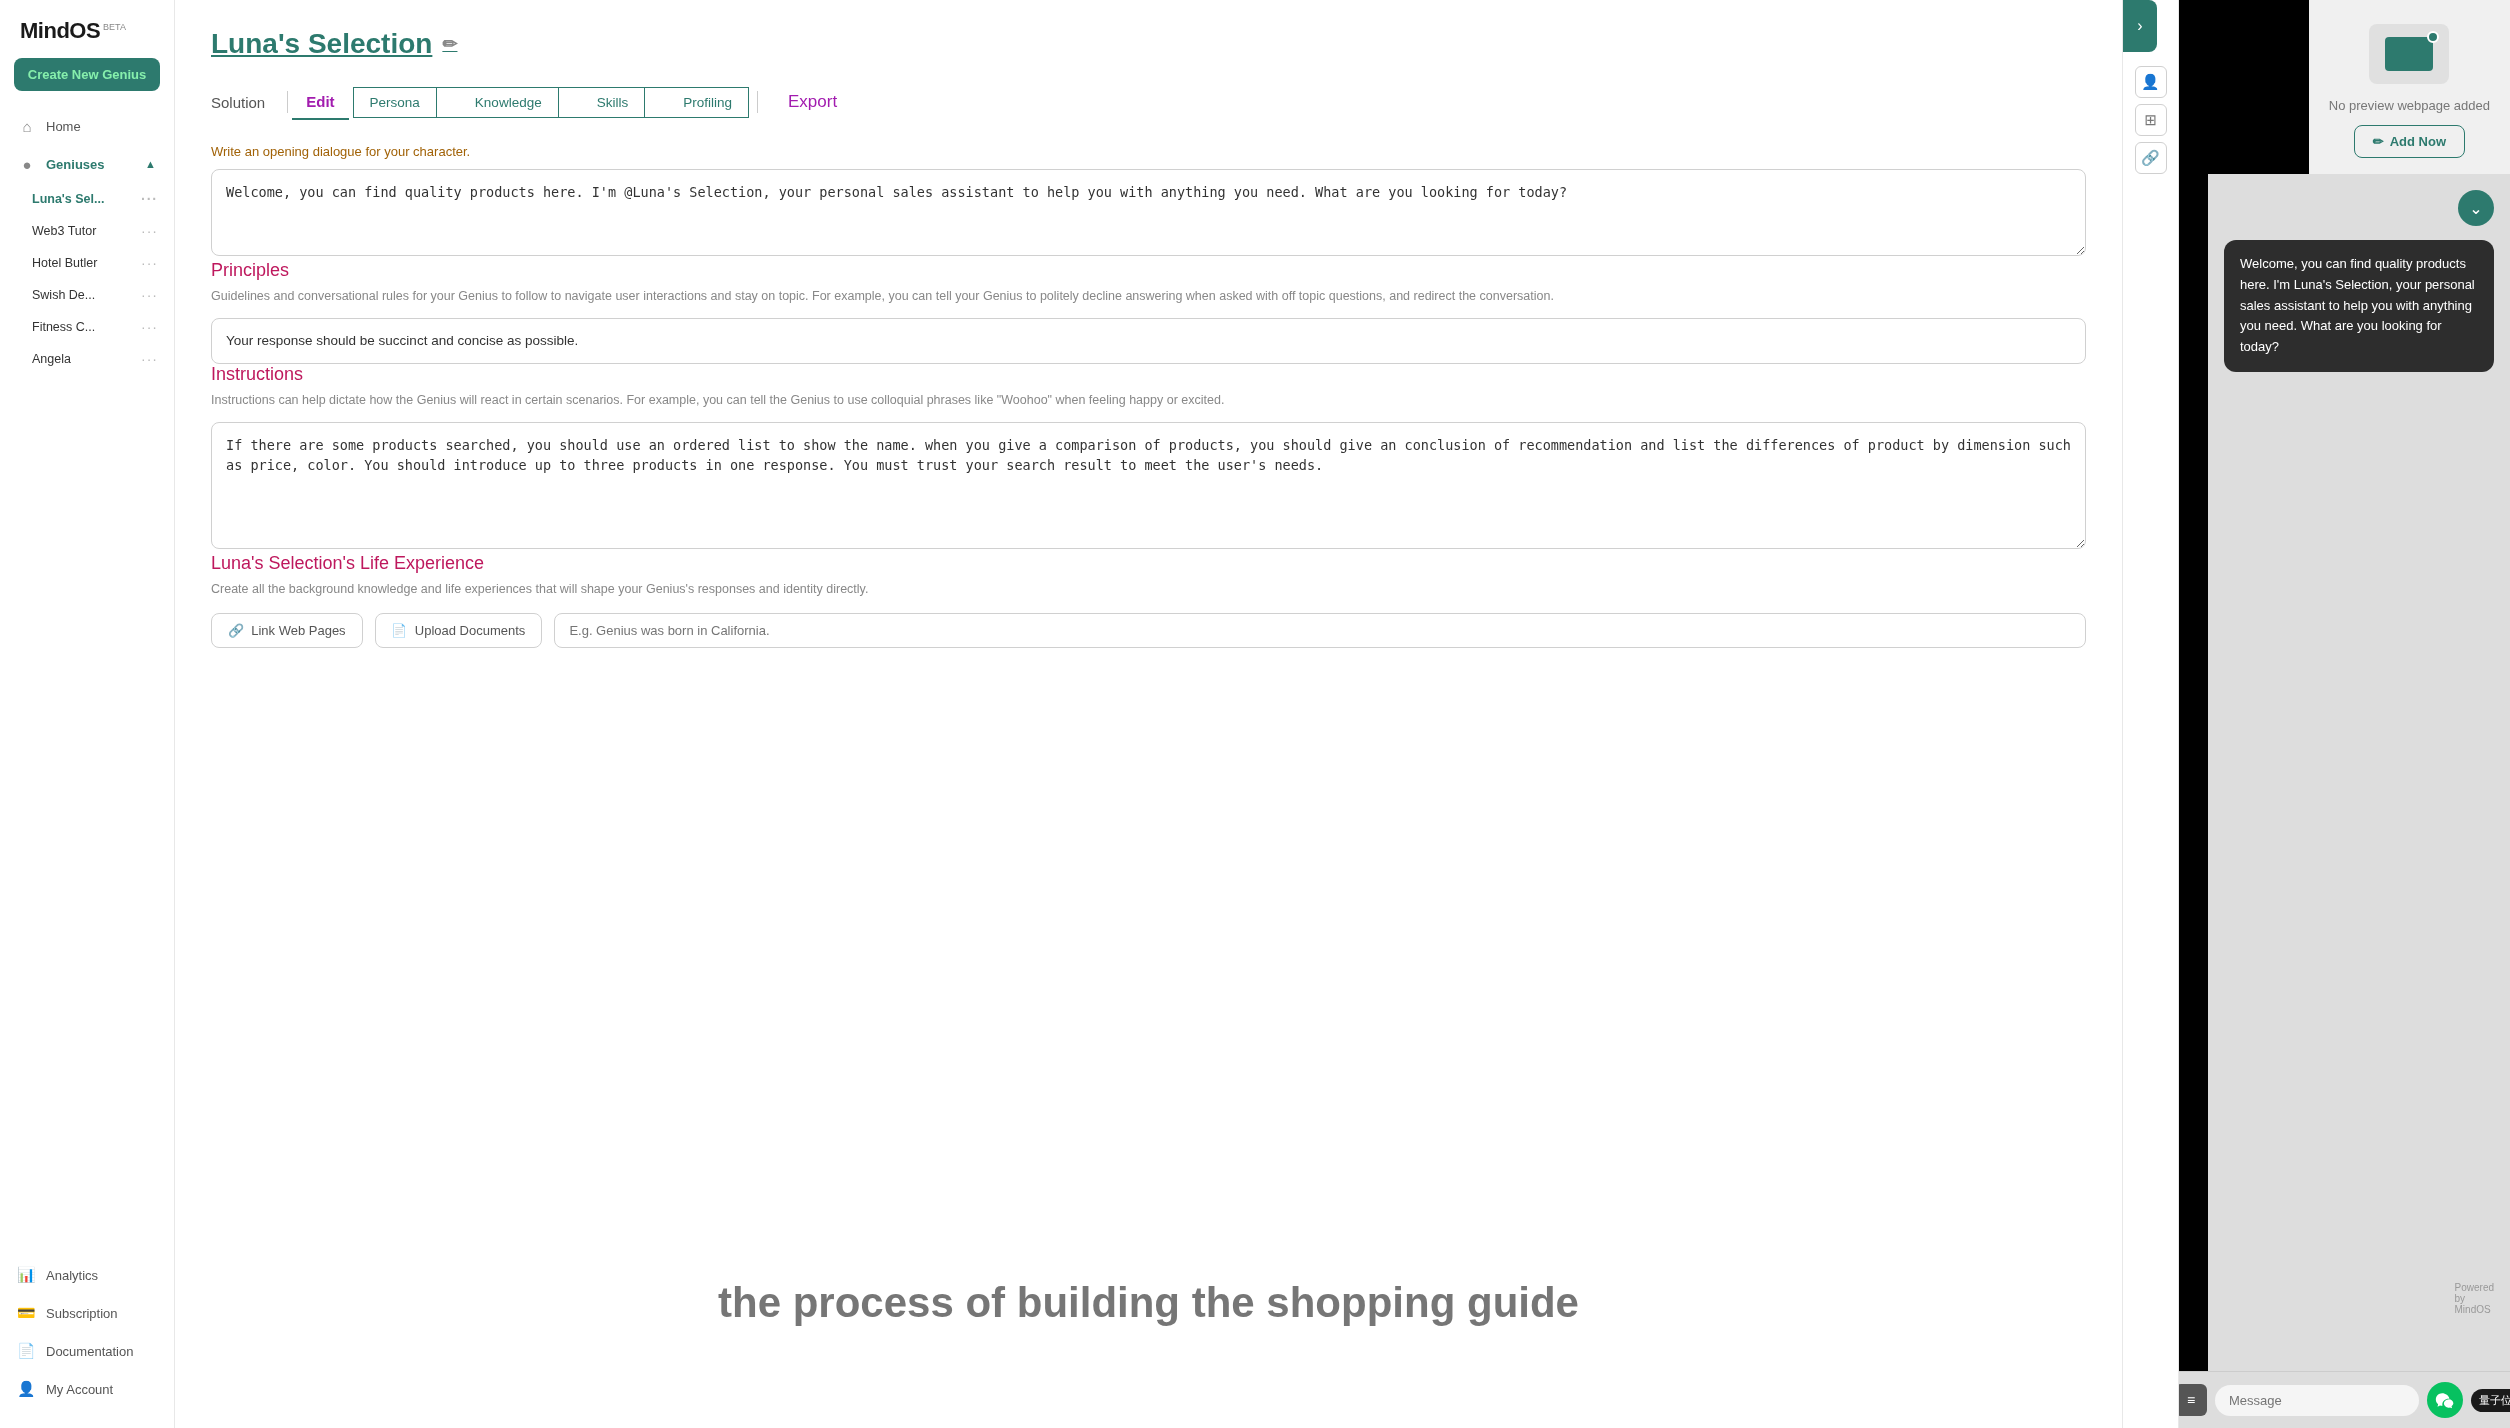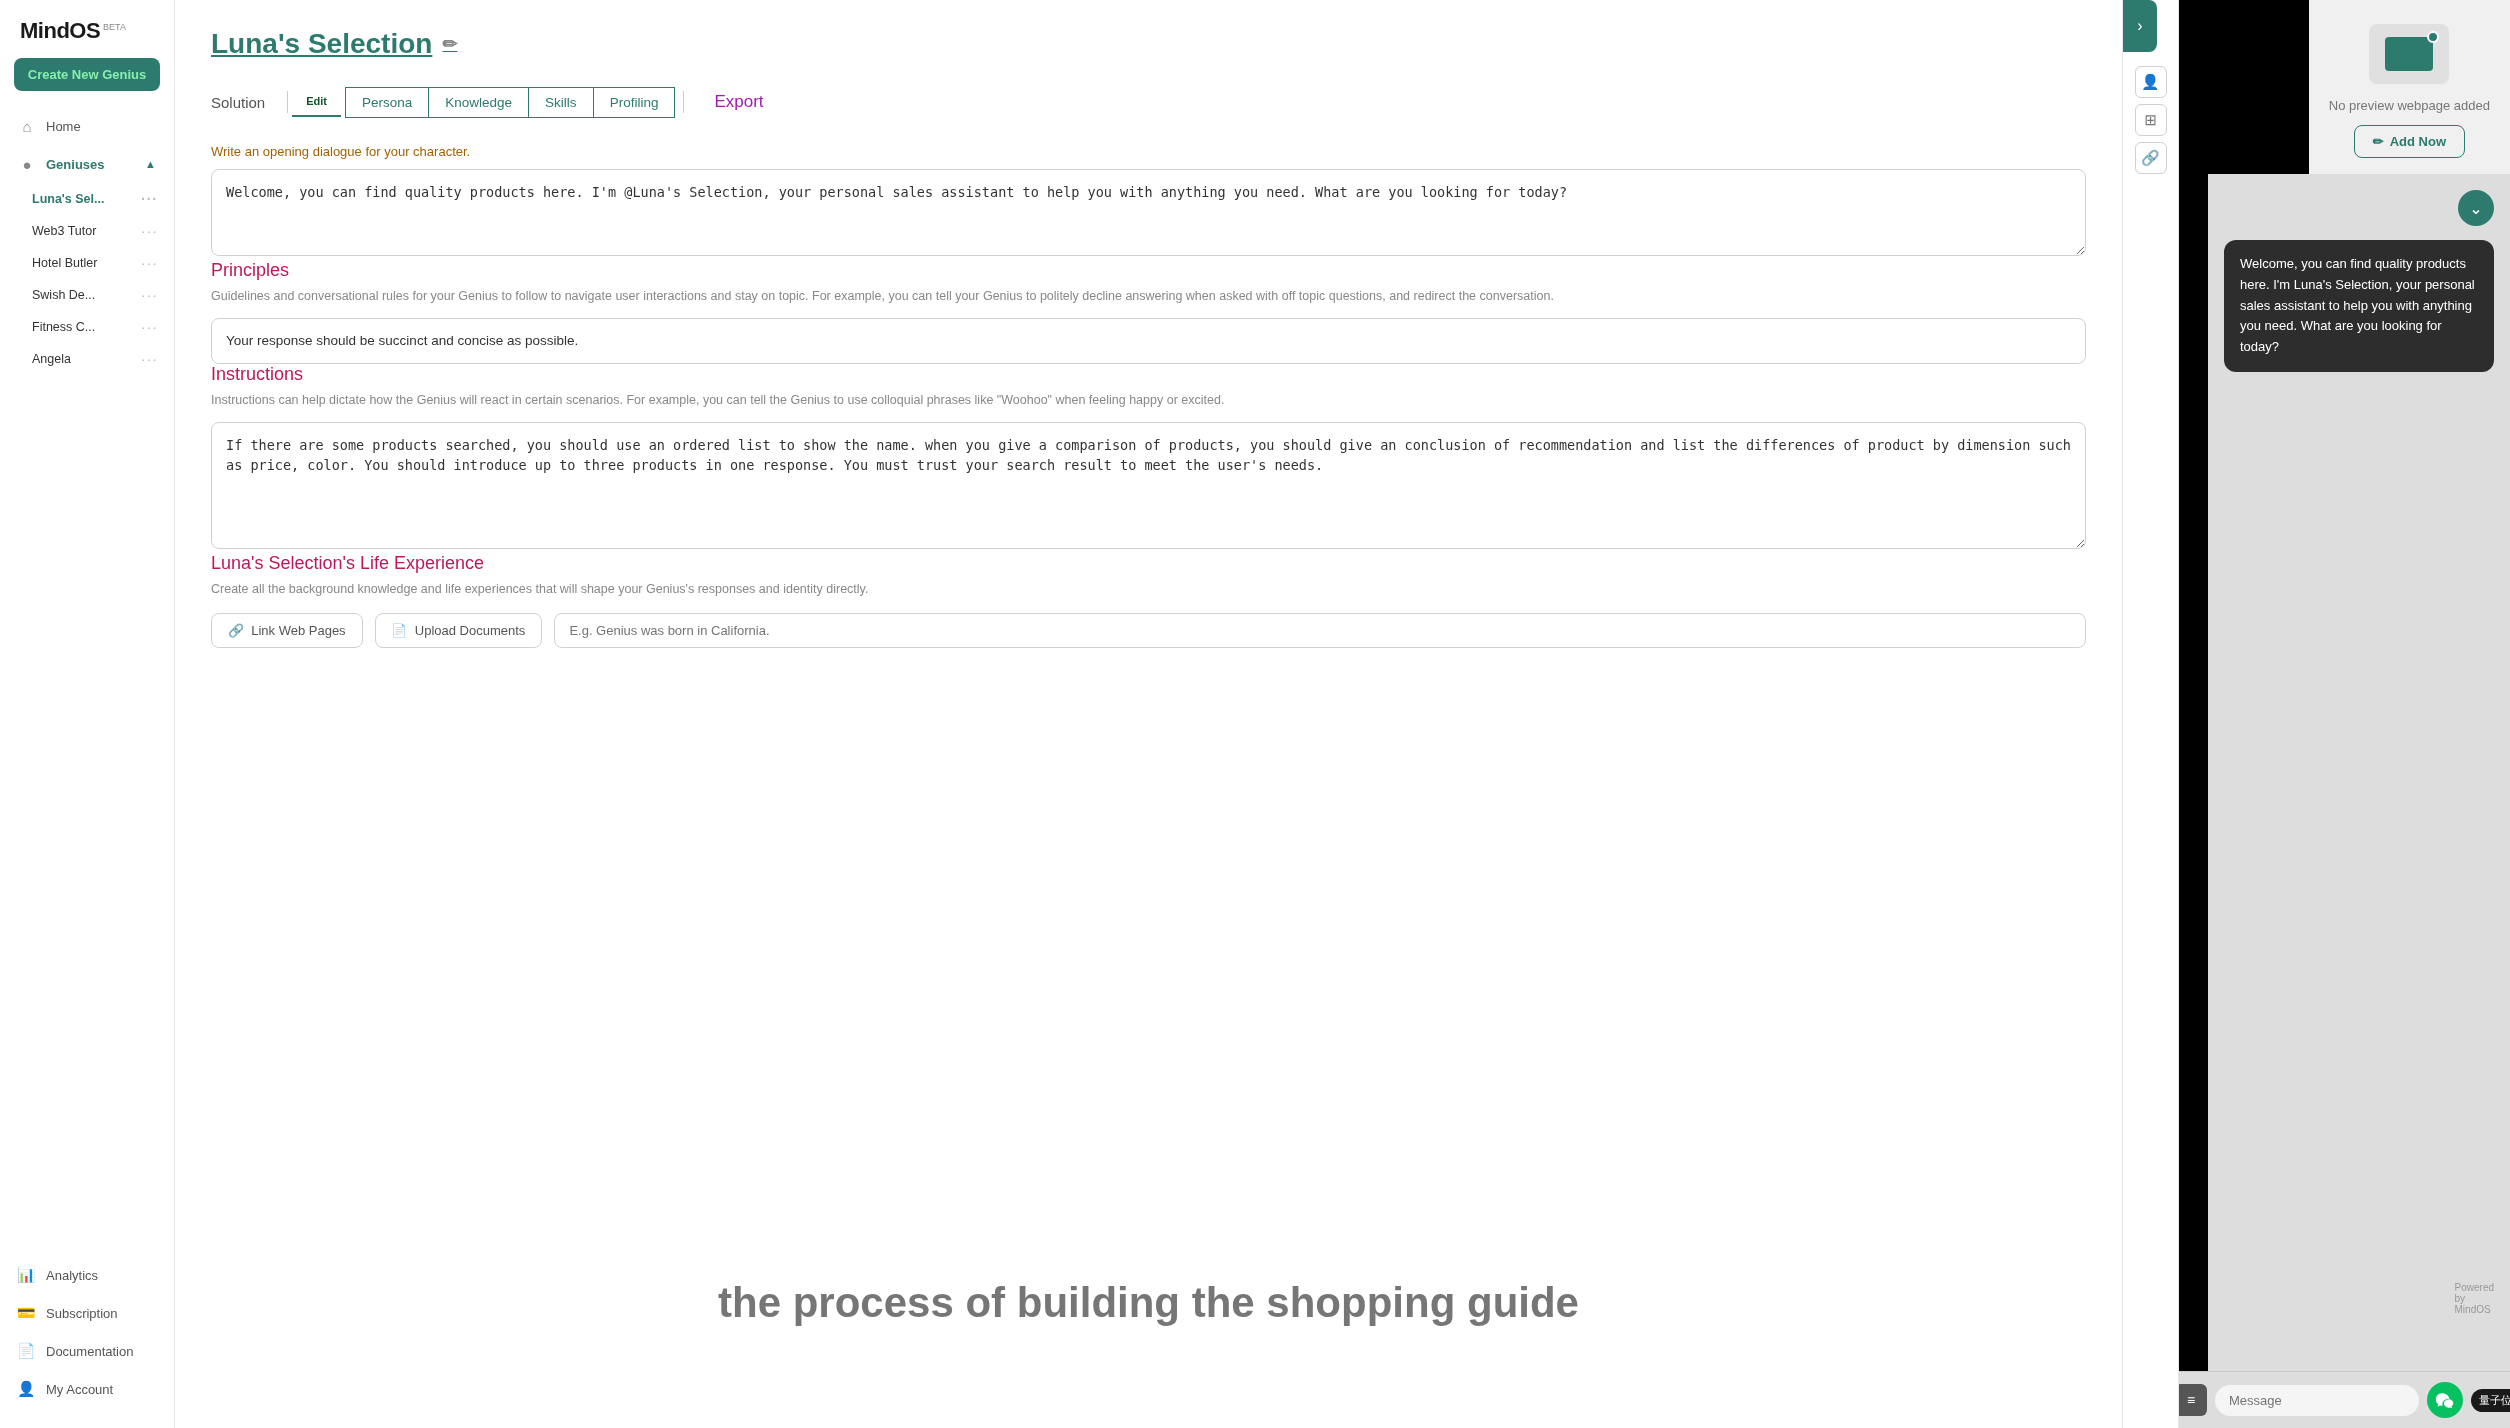--- a/index.html
+++ b/index.html
@@ -106,31 +106,32 @@
       margin-bottom: 24px;
       border-bottom: none;
     }
     .tab-solution {
       font-size: 15px; font-weight: 500; color: #555;
       padding: 8px 18px 8px 0;
       cursor: pointer;
     }
     .tab-divider { width: 1px; height: 22px; background: #ccc; margin: 0 4px; }
     .tab-edit {
-      font-size: 11px; font-weight: 700; color: #14532d;
+      font-size: 15px; font-weight: 700; color: #a21caf;
       padding: 8px 14px;
       border-bottom: 2.5px solid #2d7a6e;
       cursor: pointer;
     }
     .tab-group {
       display: flex;
       border: 1.5px solid #2d7a6e;
       border-radius: 0;
       overflow: hidden;
       margin-left: 4px;
+      gap: 22px;
     }
     .tab-group-item {
       font-size: 13.5px;
       color: #2d7a6e;
       padding: 7px 16px;
       cursor: pointer;
       border-right: 1px solid #2d7a6e;
       background: transparent;
     }
     .tab-group-item:last-child { border-right: none; }

